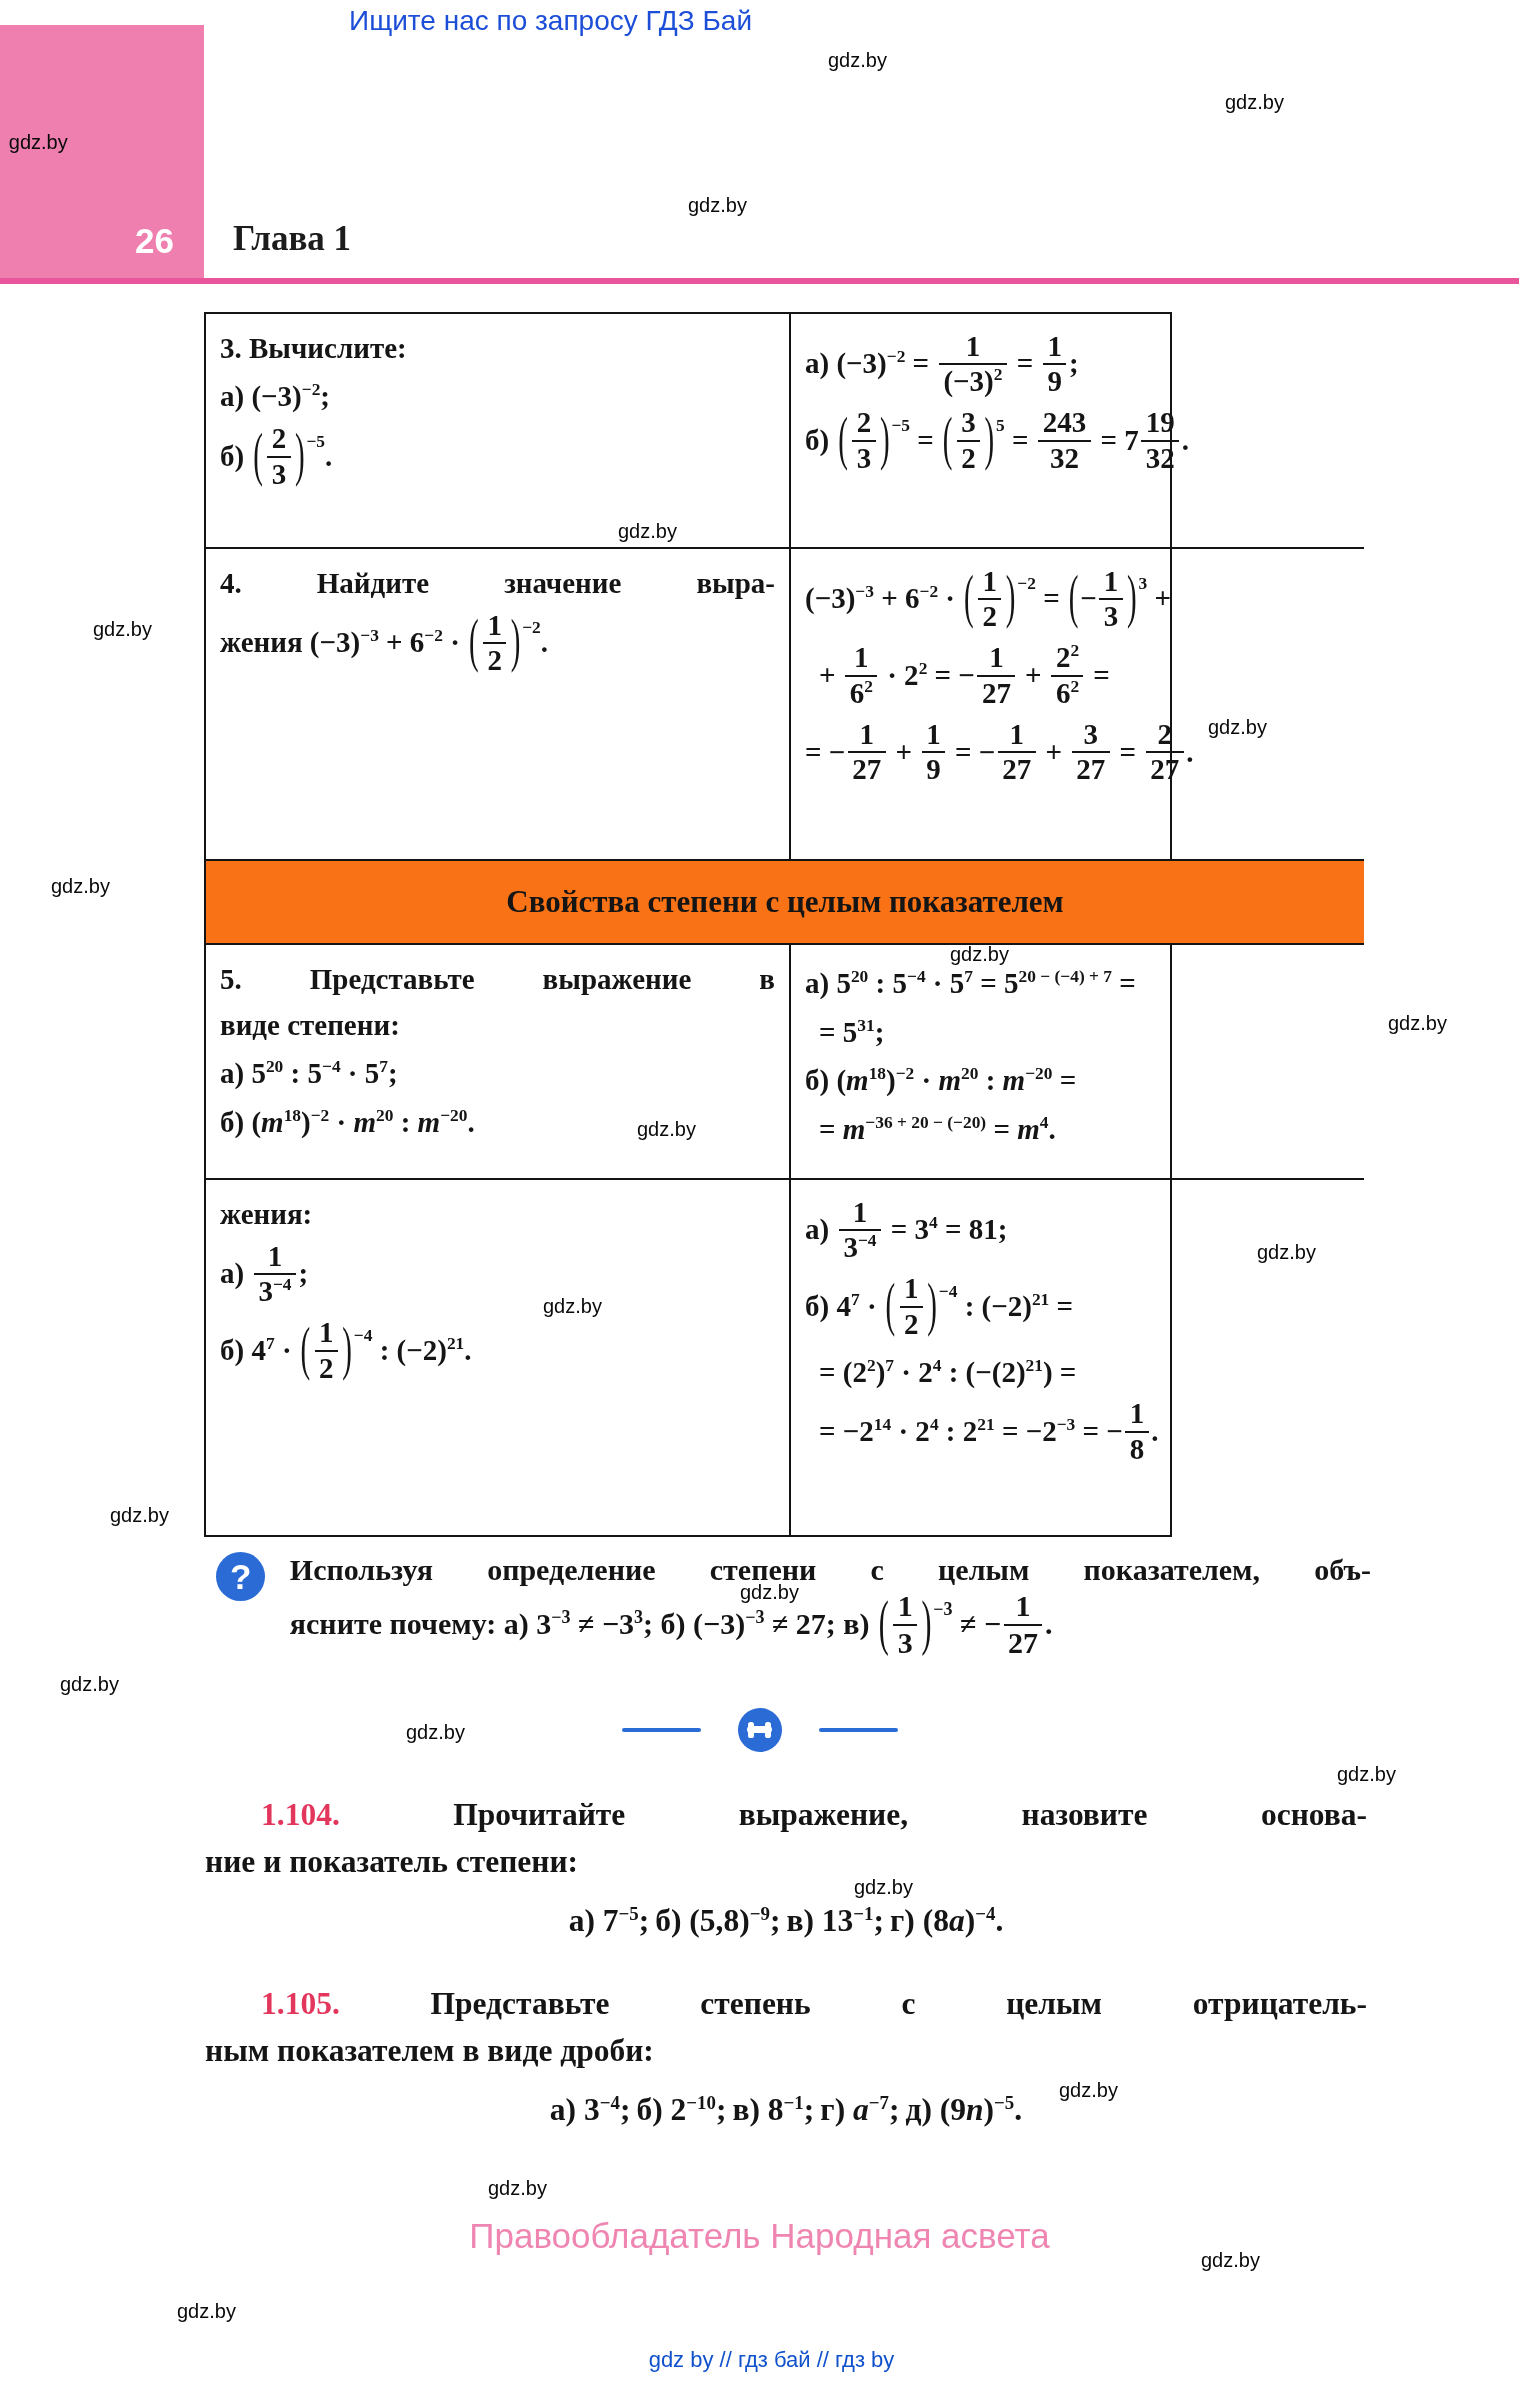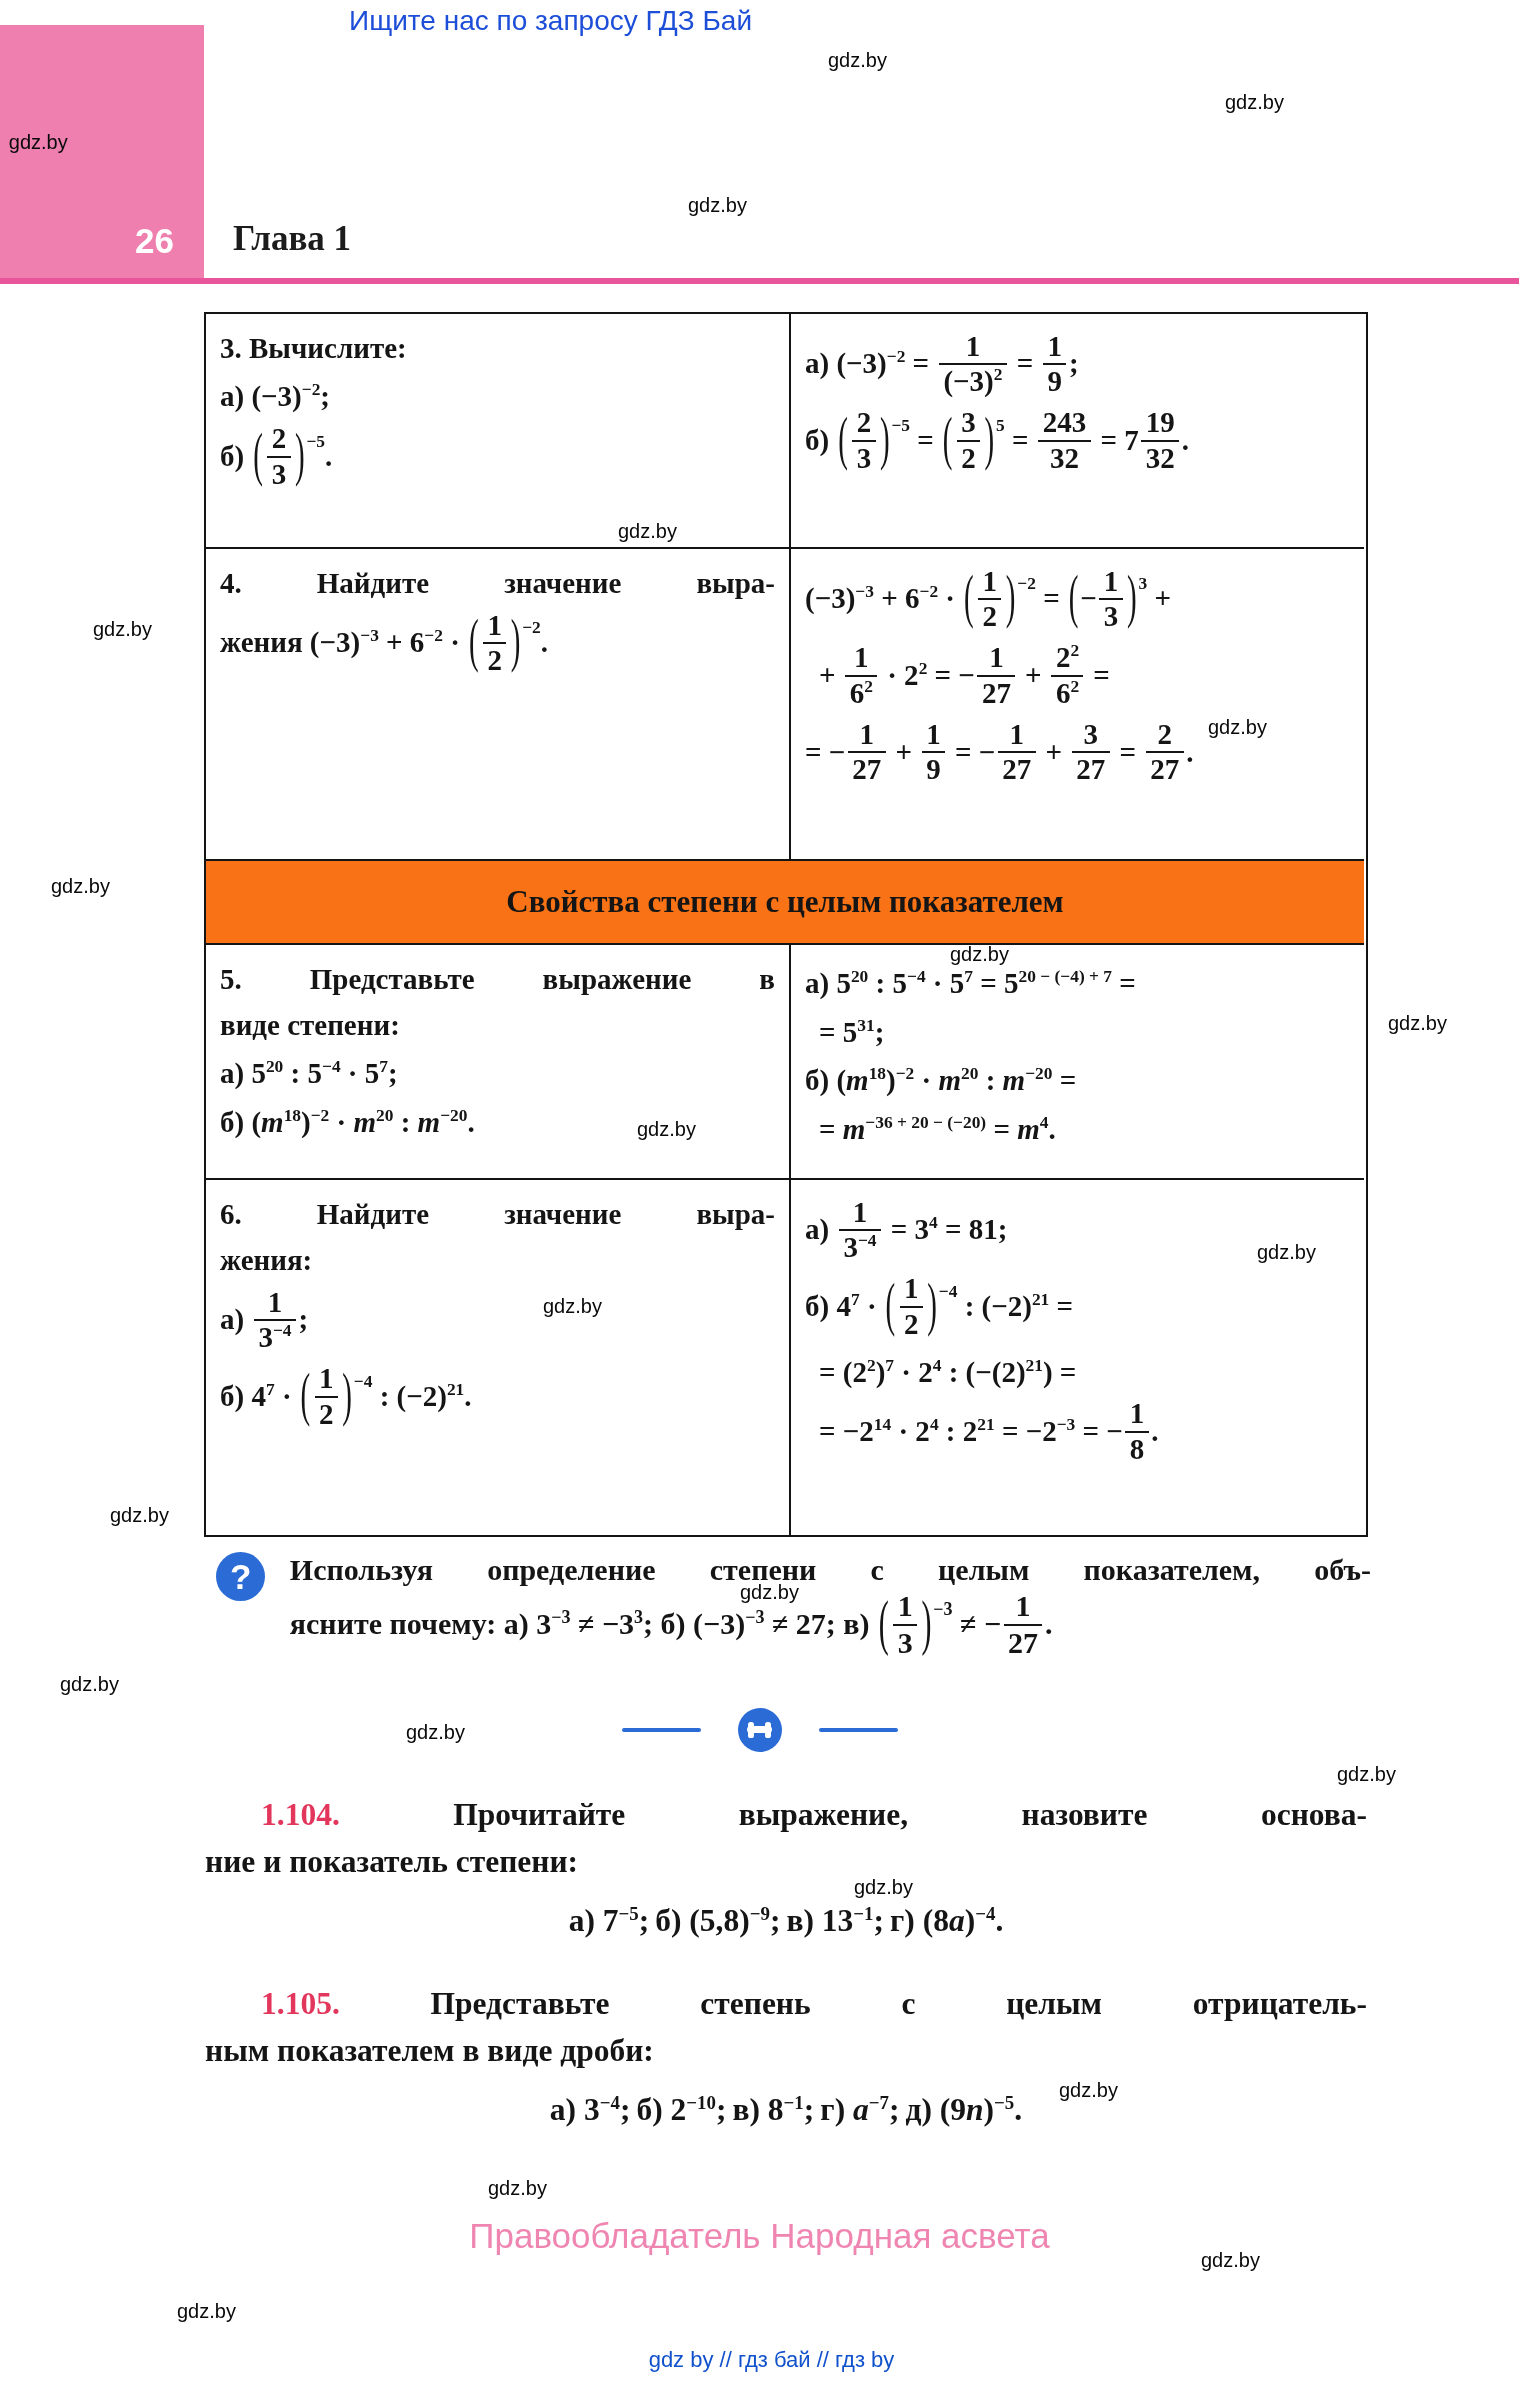--- a/index.html
+++ b/index.html
@@ -12,21 +12,21 @@
        color:#0a0a0a; white-space:nowrap; z-index:6; font-weight:400; }
   .promo{ position:absolute; left:349px; top:5.3px; font-family:"Liberation Sans", sans-serif;
        font-size:28px; color:#1d4ed8; z-index:6; }
   
   .pink-block{ position:absolute; left:0; top:24.5px; width:204px; height:256px; background:#ee7fae; }
   .page-num{ position:absolute; left:135px; top:221px; font-size:35px; font-weight:700;
        color:#ffffff; font-family:"Liberation Sans", sans-serif; z-index:2; }
   .chapter{ position:absolute; left:233px; top:219px; font-size:35px; font-weight:700; color:#1c1c1c; }
   .pink-line{ position:absolute; left:0; top:278px; width:100%; height:6.1px; background:#e8559a; }
   
-  .extable{ position:absolute; left:204px; top:312px; width:1164px;
+  .extable{ position:absolute; left:204px; top:312px; width:968px;
     display:grid; grid-template-columns:585px 573px;
     grid-template-rows:235px 312px 84px 235px 355px;
     border:2.6px solid #141414; font-size:29px; font-weight:700; line-height:1.4; background:#fff; }
   .tcell{ padding:10.5px 14px 7px 14px; overflow:hidden; }
   .tleft{ border-right:2.6px solid #141414; }
   .rb{ border-bottom:2.6px solid #141414; }
   .theader{ grid-column:1/3; background:#f97316; border-bottom:2.6px solid #141414;
     display:flex; align-items:center; justify-content:center; font-size:31px; text-align:center; }
   .tl{ margin:3.5px 0 5.3px 0; }
   .just{ text-align:justify; text-align-last:justify; }
@@ -189,21 +189,20 @@
     <div class="ml">б) (<i>m</i><sup>18</sup>)<sup>−2</sup> · <i>m</i><sup>20</sup> : <i>m</i><sup>−20</sup>.</div>
   </div>
   <div class="tcell rb">
     <div class="ml">а) 5<sup>20</sup> : 5<sup>−4</sup> · 5<sup>7</sup> = 5<sup>20 − (−4) + 7</sup> =</div>
     <div class="ml ind">= 5<sup>31</sup>;</div>
     <div class="ml">б) (<i>m</i><sup>18</sup>)<sup>−2</sup> · <i>m</i><sup>20</sup> : <i>m</i><sup>−20</sup> =</div>
     <div class="ml ind">= <i>m</i><sup>−36 + 20 − (−20)</sup> = <i>m</i><sup>4</sup>.</div>
   </div>
 
   <div class="tcell tleft">
-    <div class="tl just"><span>6.</span> <span>Найдите значение выра-</span></div>
     <div class="tl">жения:</div>
     <div class="ml">а) <span class="fr">
           <span class="nu">1</span>
           <span class="de">3<sup>−4</sup></span>
         </span>;</div>
     <div class="ml">б) 4<sup>7</sup> · <span class="bp">(</span><span class="fr">
           <span class="nu">1</span>
           <span class="de">2</span>
         </span><span class="bp">)</span><sup>−4</sup> : (−2)<sup>21</sup>.</div>
   </div>

